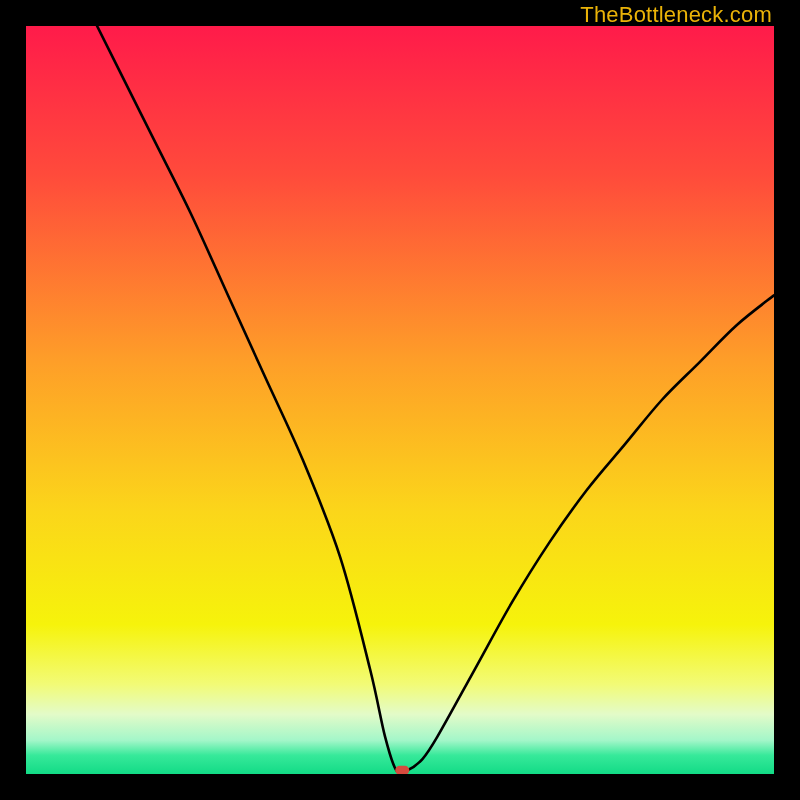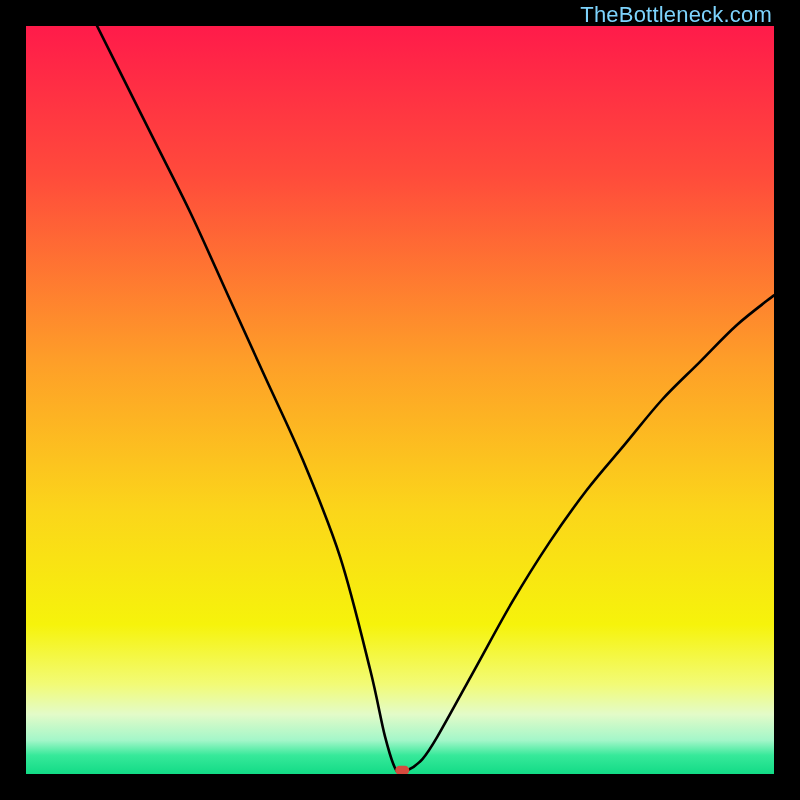--- a/index.html
+++ b/index.html
@@ -24,21 +24,21 @@
     top: 0;
     width: 748px;
     height: 748px;
   }
   .watermark {
     position: absolute;
     top: 2px;
     right: 28px;
     font-family: Arial, Helvetica, sans-serif;
     font-size: 22px;
-    color: #7dd3fc;
+    color: #eab308;
     letter-spacing: 0.2px;
   }
 </style>
 </head>
 <body>
 
 <div class="frame">
   <svg class="plot" viewBox="0 0 748 748" preserveAspectRatio="none">
     <defs>
       <linearGradient id="bg-grad" x1="0" y1="0" x2="0" y2="1">

